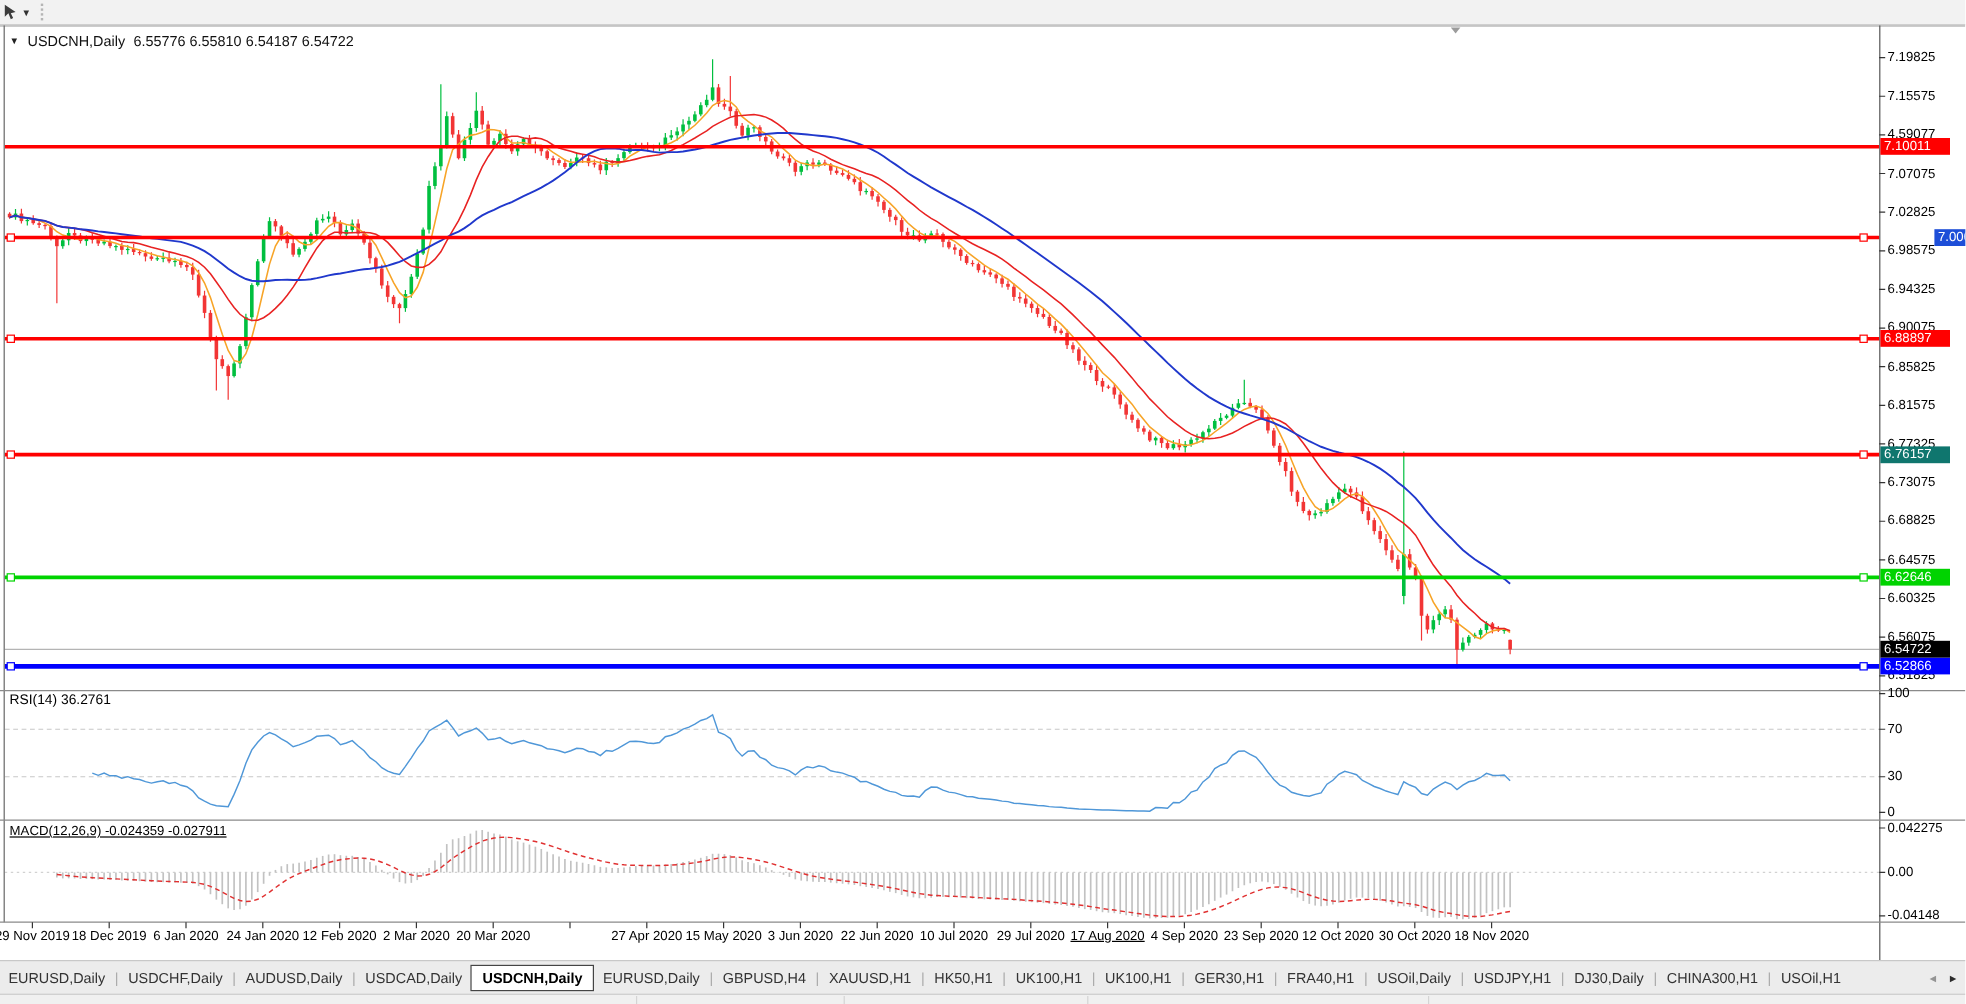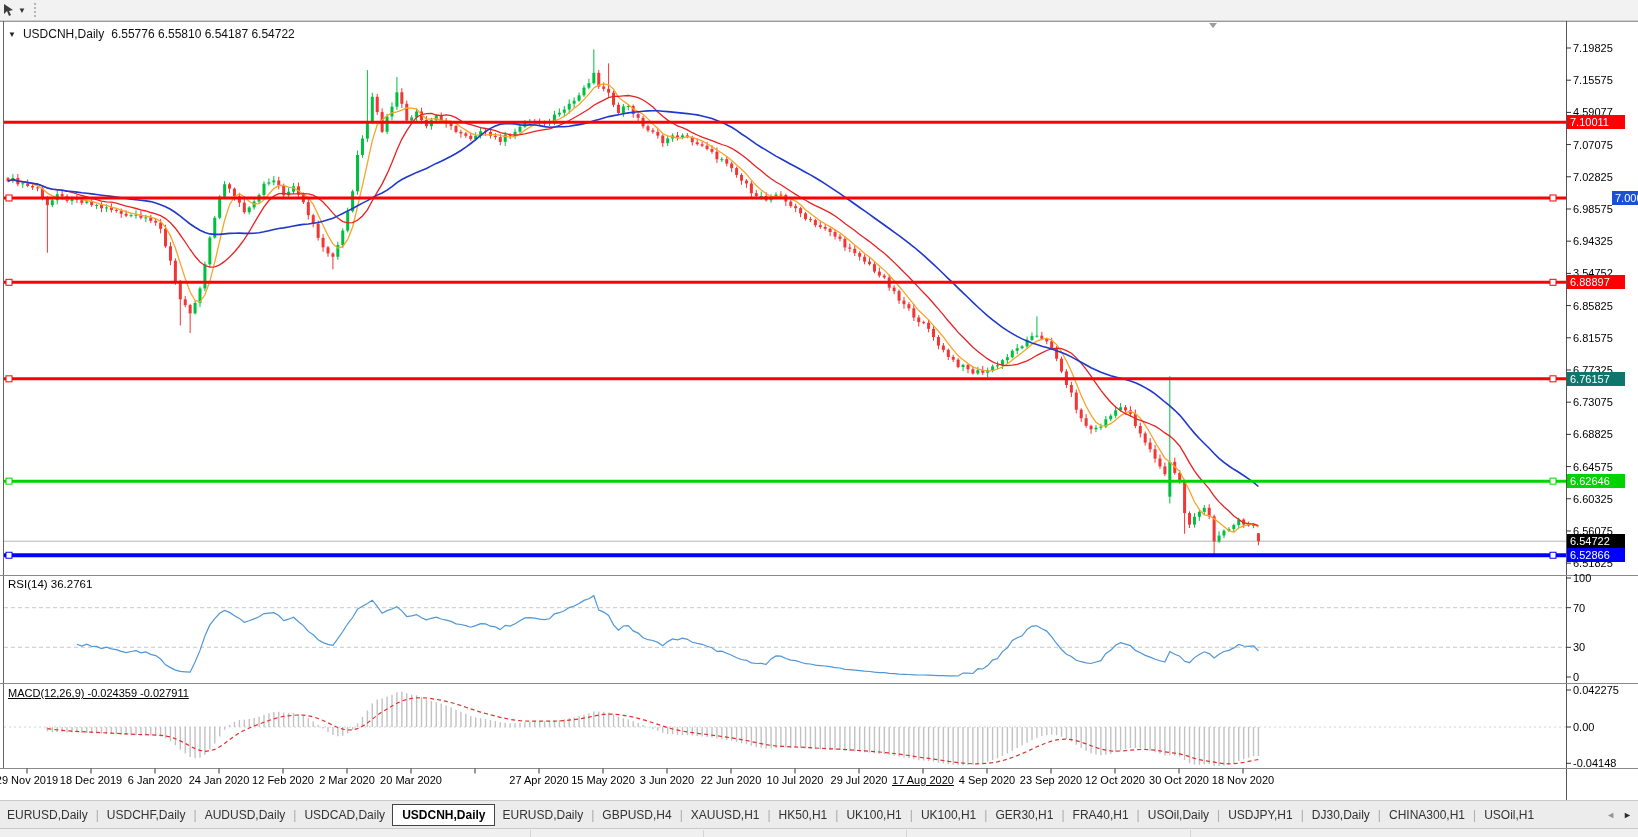--- a/index.html
+++ b/index.html
@@ -924,21 +924,21 @@
     <div id="rsi-label">RSI(14) 36.2761</div>
     <div id="macd-label">MACD(12,26,9) -0.024359 -0.027911</div>
     <div id="labels-layer">
         <div class="axis-lab" style="left: 1573px; top: 21px;">7.19825</div>
         <div class="axis-lab" style="left: 1573px; top: 53.197px;">7.15575</div>
         <div class="axis-lab" style="left: 1573px; top: 85.3939px;">4.59077</div>
         <div class="axis-lab" style="left: 1573px; top: 117.591px;">7.07075</div>
         <div class="axis-lab" style="left: 1573px; top: 149.788px;">7.02825</div>
         <div class="axis-lab" style="left: 1573px; top: 181.985px;">6.98575</div>
         <div class="axis-lab" style="left: 1573px; top: 214.182px;">6.94325</div>
-        <div class="axis-lab" style="left: 1573px; top: 246.379px;">3.54752</div>
+        <div class="axis-lab" style="left: 1573px; top: 246.379px;">6.90075</div>
         <div class="axis-lab" style="left: 1573px; top: 278.576px;">6.85825</div>
         <div class="axis-lab" style="left: 1573px; top: 310.773px;">6.81575</div>
         <div class="axis-lab" style="left: 1573px; top: 342.97px;">6.77325</div>
         <div class="axis-lab" style="left: 1573px; top: 375.167px;">6.73075</div>
         <div class="axis-lab" style="left: 1573px; top: 407.364px;">6.68825</div>
         <div class="axis-lab" style="left: 1573px; top: 439.561px;">6.64575</div>
         <div class="axis-lab" style="left: 1573px; top: 471.758px;">6.60325</div>
         <div class="axis-lab" style="left: 1573px; top: 503.955px;">6.56075</div>
         <div class="axis-lab" style="left: 1573px; top: 536.152px;">6.51825</div>
         <div class="axis-lab" style="left: 1573px; top: 551px;">100</div>

